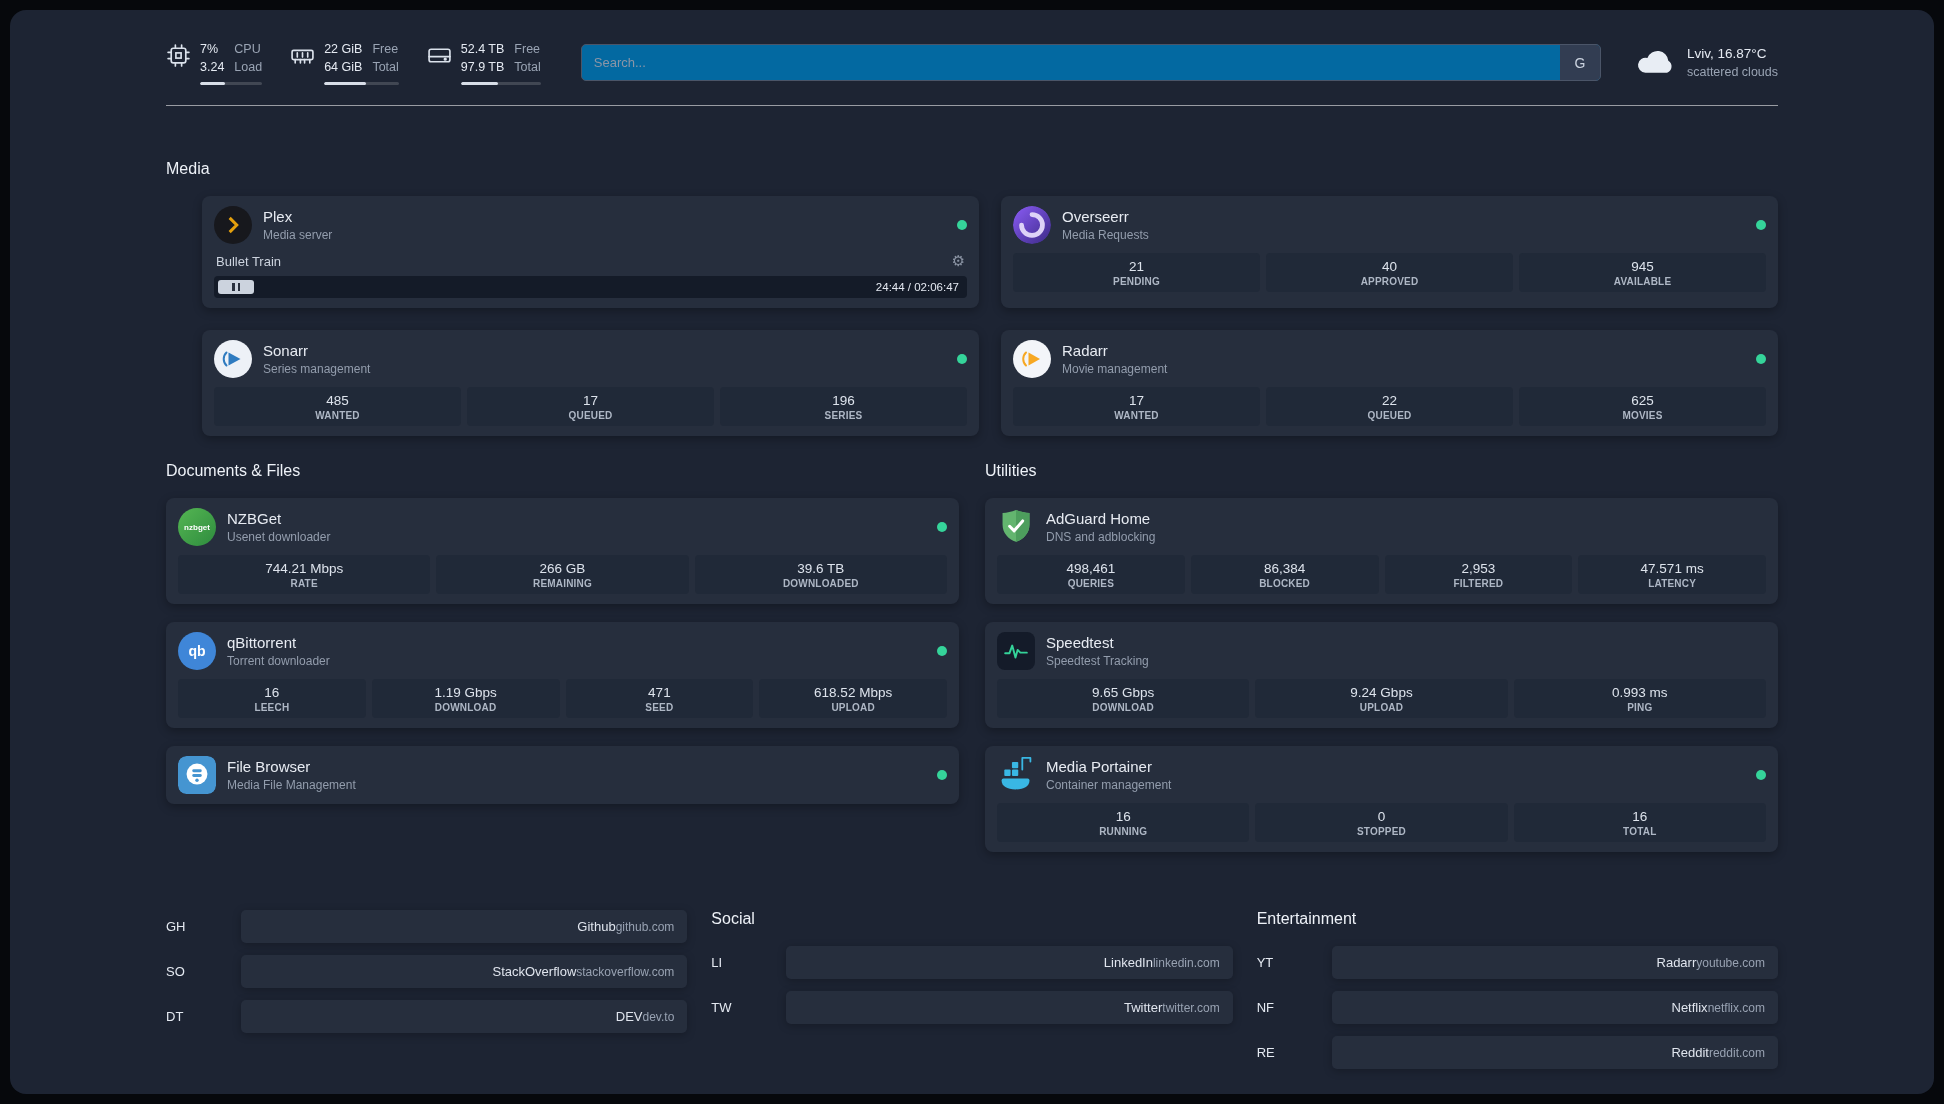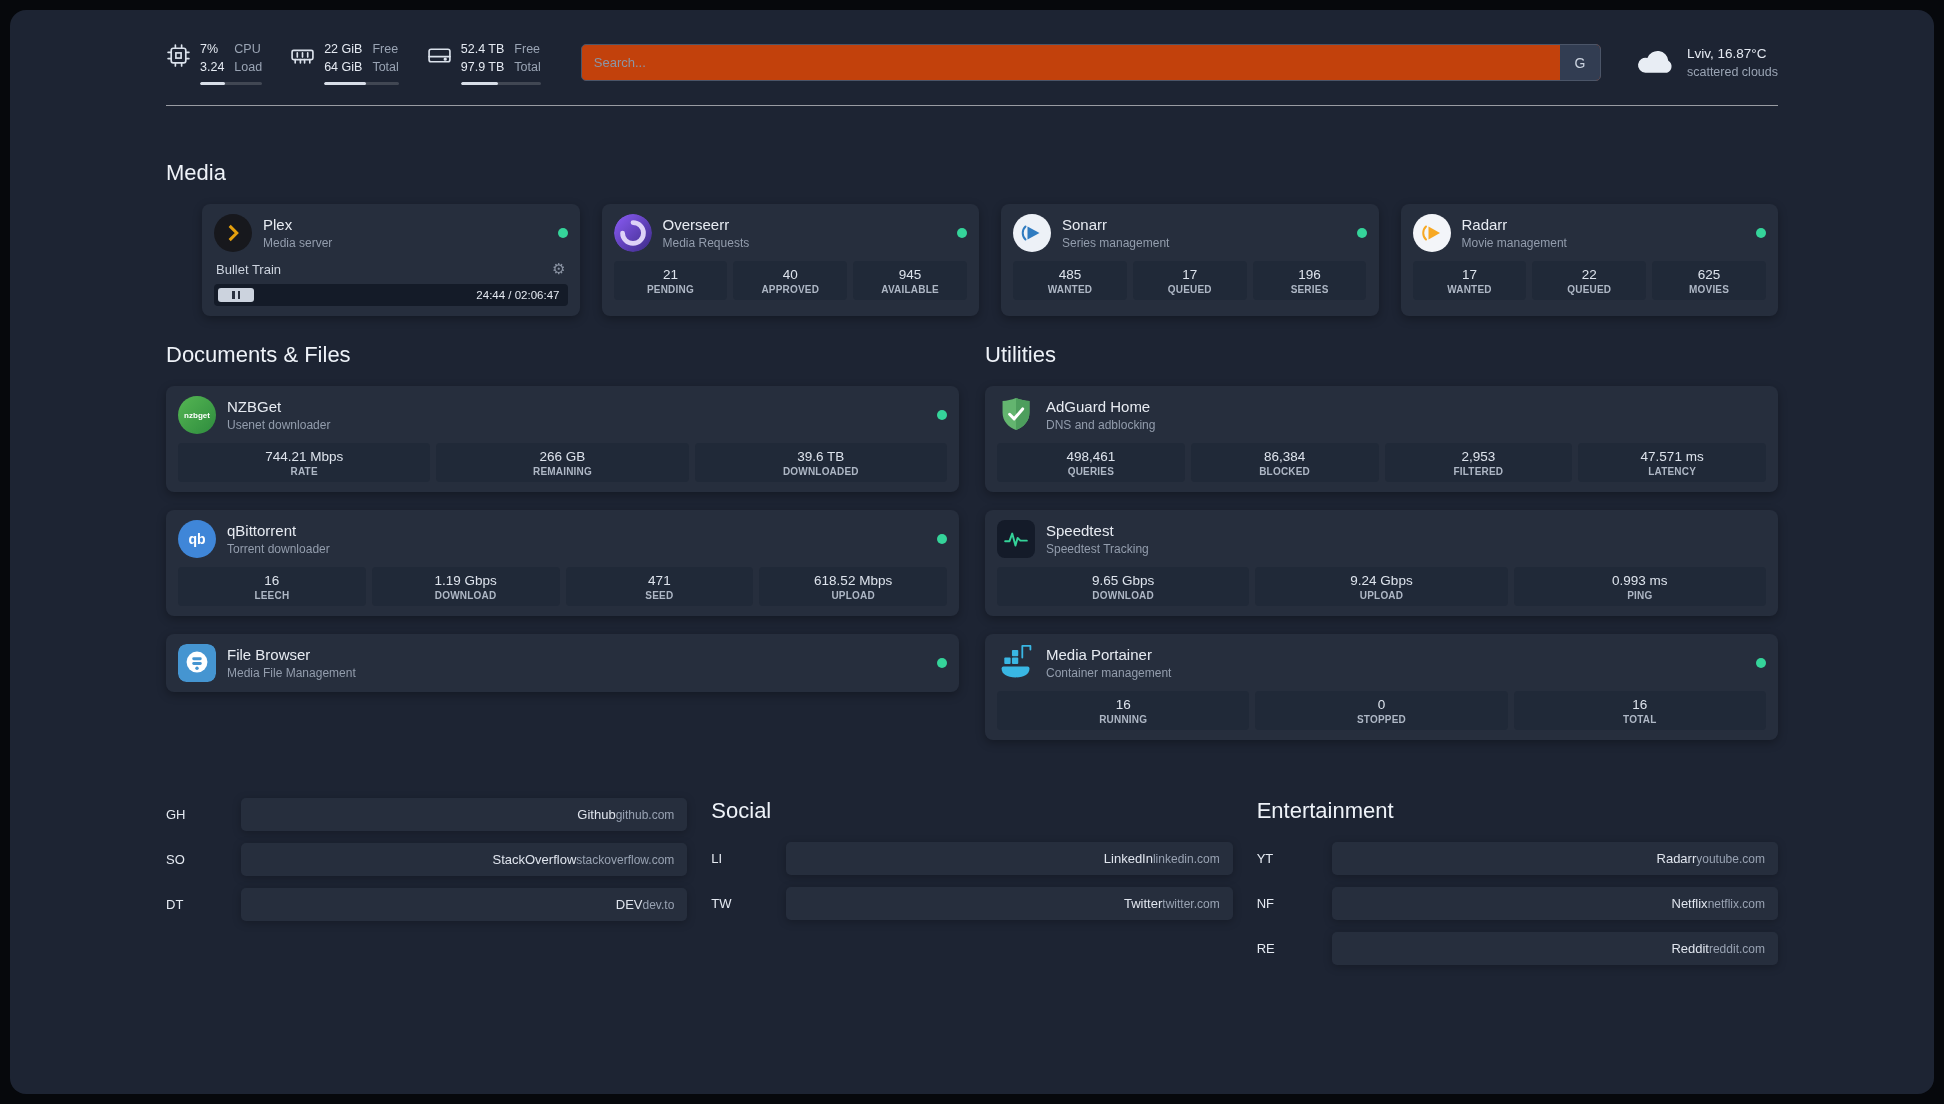--- a/index.html
+++ b/index.html
@@ -12,34 +12,34 @@
   .topbar { display:flex; align-items:center; padding:30px 0 20px; border-bottom:1px solid rgba(255,255,255,.55); }
   .res { display:flex; gap:9px; position:relative; padding-bottom:9px; margin-right:28px; }
   .res-icon { margin-top:3px; color:#dbe2ec; }
   .res-cols { display:flex; gap:10px; font-size:12.5px; line-height:1.45; }
   .res-vals { color:#e5eaf2; }
   .res-labels { color:#9aa4b4; }
   .res-bar { position:absolute; left:34px; right:0; bottom:0; height:3px; background:rgba(255,255,255,.16); border-radius:2px; overflow:hidden; }
   .res-bar-fill { height:100%; background:#d8dee8; border-radius:2px; }
 
   .searchwrap { flex:1; position:relative; margin:0 34px 0 12px; }
-  .searchwrap input { width:100%; height:37px; background:#c2410c; border:1px solid #4b5568; border-radius:5px;
+  .searchwrap input { width:100%; height:37px; background:#0369a1; border:1px solid #4b5568; border-radius:5px;
       color:#dfe5ee; font-size:13px; padding:0 50px 0 12px; outline:none; font-family:inherit; }
   .searchwrap input::placeholder { color:#8b95a6; }
   .g-btn { position:absolute; right:1px; top:1px; bottom:1px; width:40px; background:#323d52; border-radius:0 4px 4px 0;
       display:flex; align-items:center; justify-content:center; color:#ccd4e0; font-size:14px; cursor:pointer; }
 
   .weather { display:flex; align-items:center; gap:12px; }
   .weather-txt { font-size:13.5px; color:#e5eaf2; line-height:1.45; }
   .weather-sub { font-size:12.5px; color:#9aa4b4; }
 
   
-  .section-title { font-size:22px; font-weight:500; color:#eef2f8; margin:0 0 18px; }
+  .section-title { font-size:16px; font-weight:500; color:#eef2f8; margin:0 0 18px; }
   .media-section { margin-top:54px; }
-  .media-grid { display:grid; grid-template-columns:repeat(4,1fr); gap:22px;padding-left:36px; }
+  .media-grid { display:grid; grid-template-columns:repeat(2,1fr); gap:22px;padding-left:36px; }
   .two-col { display:grid; grid-template-columns:1fr 1fr; column-gap:26px; margin-top:26px; }
   .col-stack { display:flex; flex-direction:column; gap:18px; }
 
   
   .card { background:#262e3d; border-radius:8px; padding:10px 12px; box-shadow:0 3px 10px rgba(0,0,0,.30); cursor:pointer; }
   .card-head { display:flex; align-items:center; gap:11px; }
   .app-icon { width:38px; height:38px; border-radius:50%; display:flex; align-items:center; justify-content:center; flex:none; overflow:hidden; }
   .app-icon.square { border-radius:8px; }
   .app-icon.none { border-radius:0; }
   .icon-plex { background:#17181d; }

